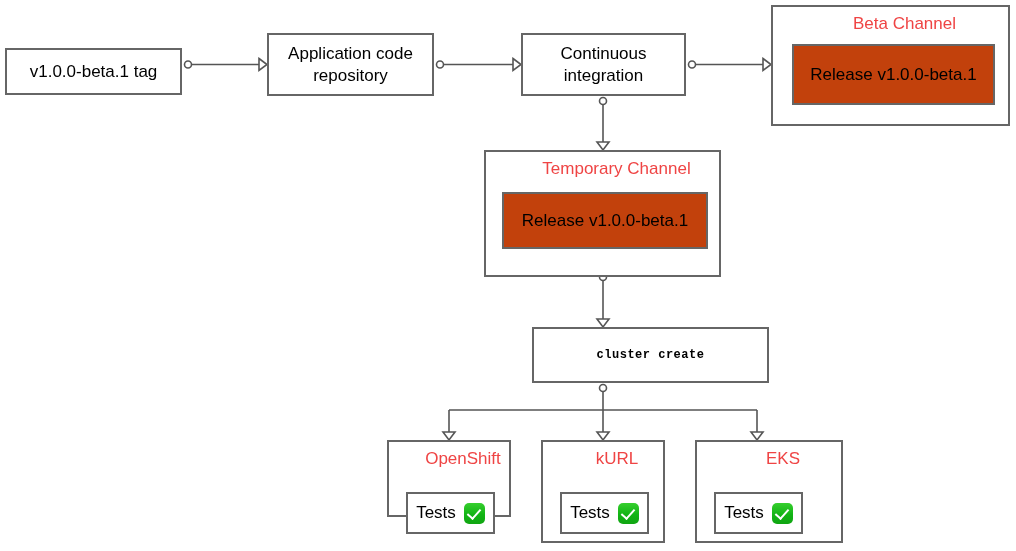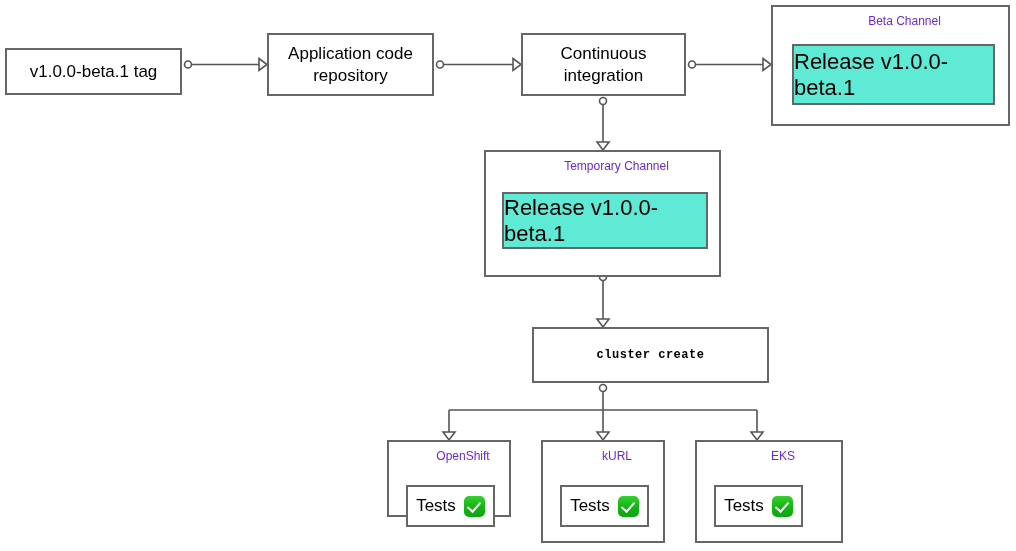--- a/index.html
+++ b/index.html
@@ -43,46 +43,47 @@
     box-sizing: border-box;
     border: 2px solid #666666;
     background: #ffffff;
   }
   .group-title {
     position: absolute;
     left: 0;
     right: 0;
     top: 7px;
     text-align: center;
-    font-size: 12px;
-    color: #6d28d9;
+    font-size: 17px;
+    color: #ef4444;
     margin-left: 28px;
   }
   .group-inner {
     position: absolute;
     box-sizing: border-box;
     border: 2px solid #666666;
-    background: #5eead4;
+    background: #c2410c;
     display: flex;
     align-items: center;
     justify-content: center;
-    font-size: 22px;
+    font-size: 17px;
     color: #000000;
   }
   .test-inner {
     position: absolute;
     box-sizing: border-box;
     border: 2px solid #666666;
     background: #ffffff;
     display: flex;
     align-items: center;
     justify-content: center;
     gap: 8px;
     font-size: 17px;
     color: #000000;
+    margin-top: 7px;
   }
   .check {
     display: inline-block;
     width: 21px;
     height: 21px;
     border-radius: 5px;
     background: linear-gradient(180deg, #36cf2e 0%, #12b415 55%, #10a512 100%);
     position: relative;
     flex: 0 0 auto;
   }

